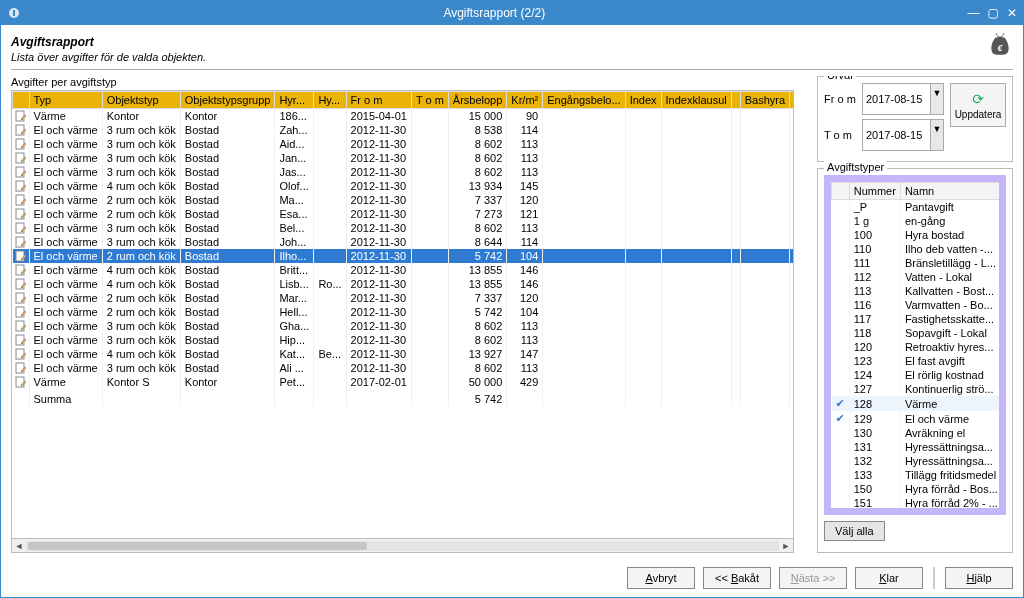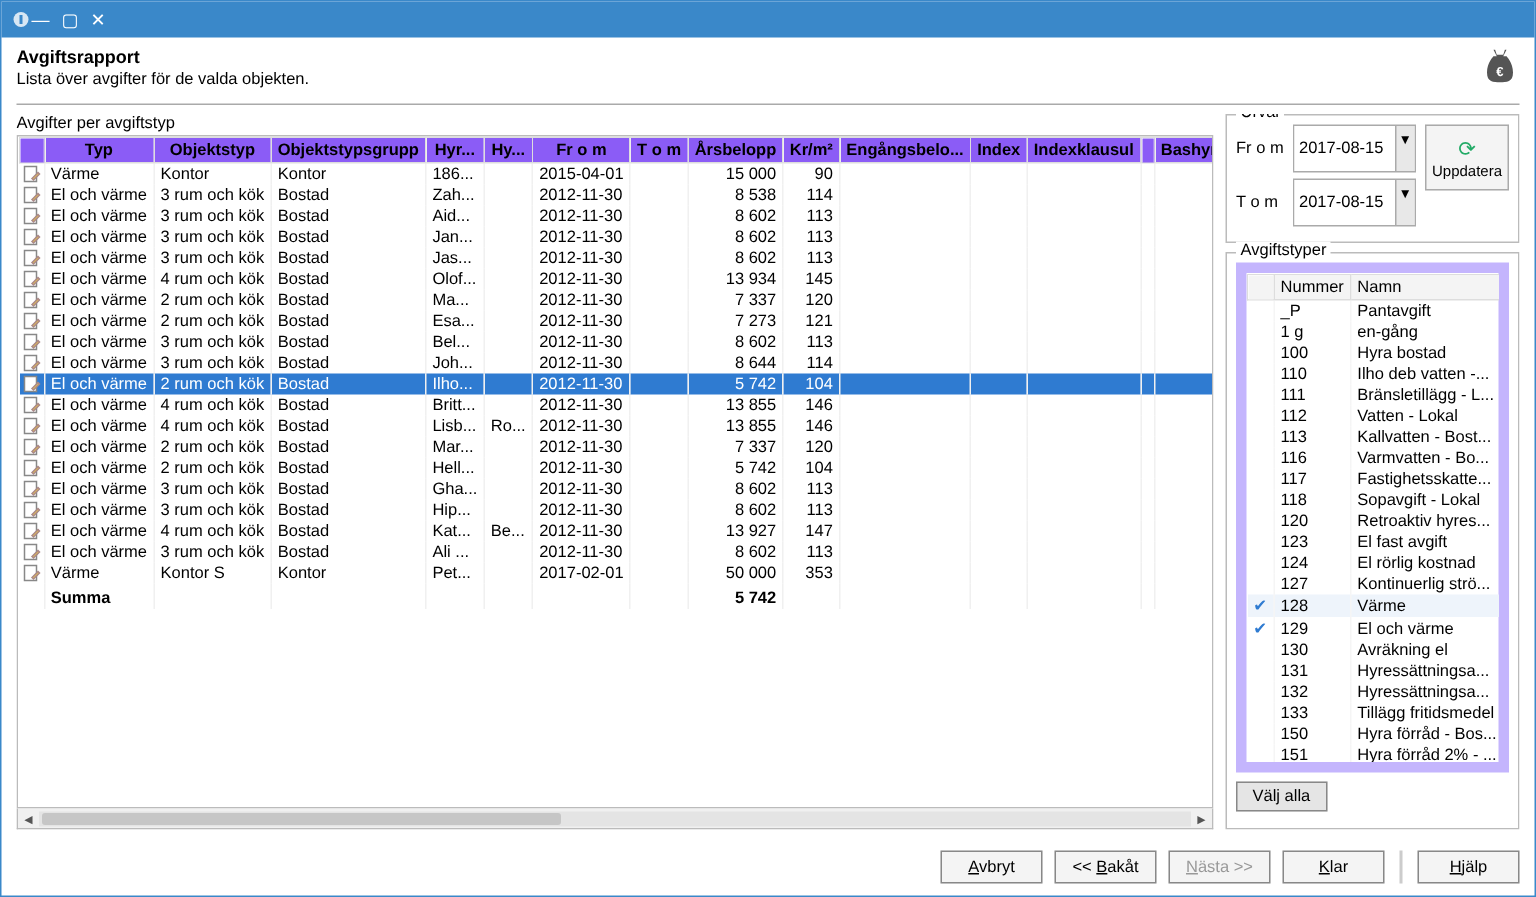--- a/index.html
+++ b/index.html
@@ -6,41 +6,41 @@
 body { font-family: "Segoe UI", Tahoma, sans-serif; font-size: 11px; background: #fff; color: #000; }
 
 .window { width: 1024px; height: 598px; display: flex; flex-direction: column; border: 1px solid #3a88c9; }
 .titlebar { height: 24px; background: #3a88c9; color: #fff; display: flex; align-items: center; padding: 0 6px; font-size: 12px; }
 .titlebar .title-text { flex: 1; text-align: center; }
 .titlebar .win-btns { display: flex; gap: 8px; font-size: 12px; }
 .titlebar .win-btns span { cursor: pointer; }
 .titlebar .app-icon { width: 14px; height: 14px; display: flex; align-items: center; justify-content: center; }
 
 .content { flex: 1; display: flex; flex-direction: column; padding: 6px 10px 8px 10px; overflow: hidden; }
-.header-row { display: flex; align-items: flex-start; }
+.header-row { display: flex; align-items: flex-end; font-style: italic; }
 .header-text h1 { font-size: 12px; font-weight: bold; margin-bottom: 2px; }
 .header-text p { font-size: 11px; }
 .header-spacer { flex: 1; }
 .bag-icon { font-size: 22px; color: #555; }
 
 hr { border: none; border-top: 1px solid #aaa; margin: 6px 0; }
 
-.main-row { flex: 1; display: flex; gap: 8px; overflow: hidden; }
+.main-row { flex: 1; display: flex; gap: 23px; overflow: hidden; }
 .left-pane { flex: 1; display: flex; flex-direction: column; overflow: hidden; }
 .section-label { font-size: 11px; margin-bottom: 2px; }
 
 .grid-wrap { flex: 1; border: 1px solid #bbb; overflow: auto; background: #fff; }
 .grid { border-collapse: collapse; width: 100%; table-layout: auto; font-size: 11px; }
-.grid th { background: #8b5cf6; border: 1px solid #ddd; padding: 2px 4px; text-align: center; font-weight: bold; white-space: nowrap; position: sticky; top: 0; }
+.grid th { background: #eab308; border: 1px solid #ddd; padding: 2px 4px; text-align: left; font-weight: normal; white-space: nowrap; position: sticky; top: 0; }
 .grid td { border-right: 1px solid #f0f0f0; padding: 1px 4px; white-space: nowrap; }
 .grid tr.selected td { background: #2f7bd1; color: #fff; }
 .grid td.icon-cell { width: 18px; padding: 0 2px; }
 .grid td.icon-cell svg { vertical-align: middle; }
 .grid .num { text-align: right; }
-.grid tr.sum td { font-weight: bold; padding-top: 4px; }
+.grid tr.sum td { font-weight: normal; padding-top: 4px; }
 
 .left-scroll-x { height: 14px; border: 1px solid #bbb; border-top: none; background: #f0f0f0; display: flex; align-items: center; }
 .left-scroll-x .sb-track { flex: 1; height: 10px; background: #e4e4e4; position: relative; }
 .left-scroll-x .sb-thumb { position: absolute; left: 2px; top: 1px; width: 45%; height: 8px; background: #c6c6c6; border-radius: 2px; }
 .left-scroll-x .sb-arrow { width: 14px; text-align: center; font-size: 9px; color: #555; }
 
 .right-pane { width: 196px; display: flex; flex-direction: column; gap: 6px; }
 .fieldset { border: 1px solid #bbb; padding: 6px 6px 6px 6px; position: relative; }
 .fieldset .legend { position: absolute; top: -8px; left: 6px; background: #fff; padding: 0 3px; font-size: 11px; }
 
@@ -76,20 +76,21 @@
 <body>
 
 <div class="window">
   <div class="titlebar">
     <span class="app-icon">
       <svg width="12" height="12" viewBox="0 0 12 12">
           <circle cx="6" cy="6" r="5" fill="#fff" opacity="0.8"></circle>
           <rect x="5" y="3" width="2" height="6" fill="#3a88c9"></rect>
         </svg>
     </span>
+    <span class="title-text">Avgiftsrapport (2/2)</span>
     <span class="win-btns">
       <span>—</span>
       <span>▢</span>
       <span>✕</span>
     </span>
   </div>
 
   <div class="content">
     <div class="header-row">
       <div class="header-text">
@@ -577,21 +578,21 @@
                     </svg>
                   </td>
                   <td>Värme</td>
                   <td>Kontor S</td>
                   <td>Kontor</td>
                   <td>Pet...</td>
                   <td></td>
                   <td>2017-02-01</td>
                   <td></td>
                   <td class="num">50 000</td>
-                  <td class="num">353</td>
+                  <td class="num">429</td>
                   <td></td>
                   <td></td>
                   <td></td>
                   <td></td>
                   <td></td>
                   <td></td>
                 </tr>
                 <tr class="sum">
                   <td></td>
                   <td>Summa</td>

